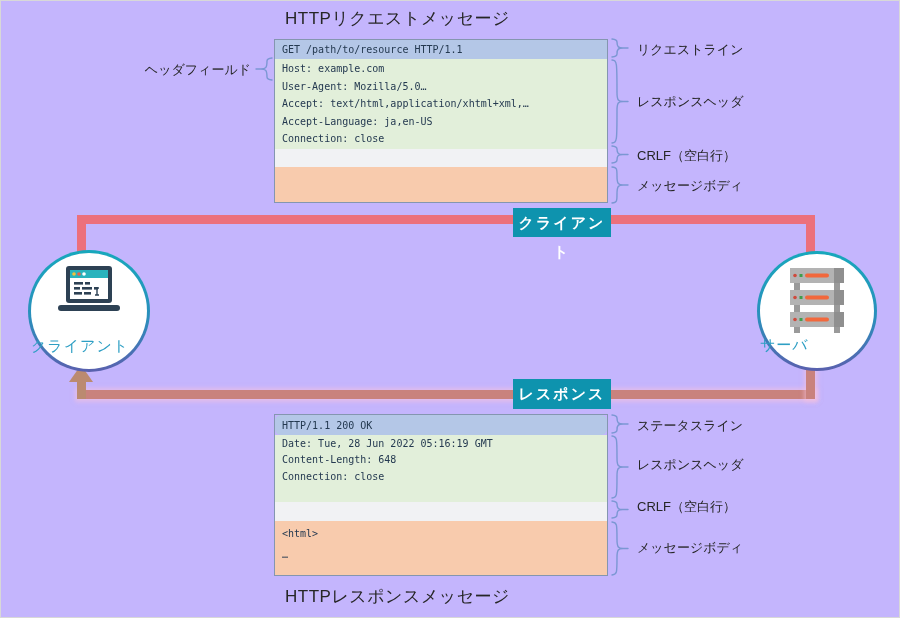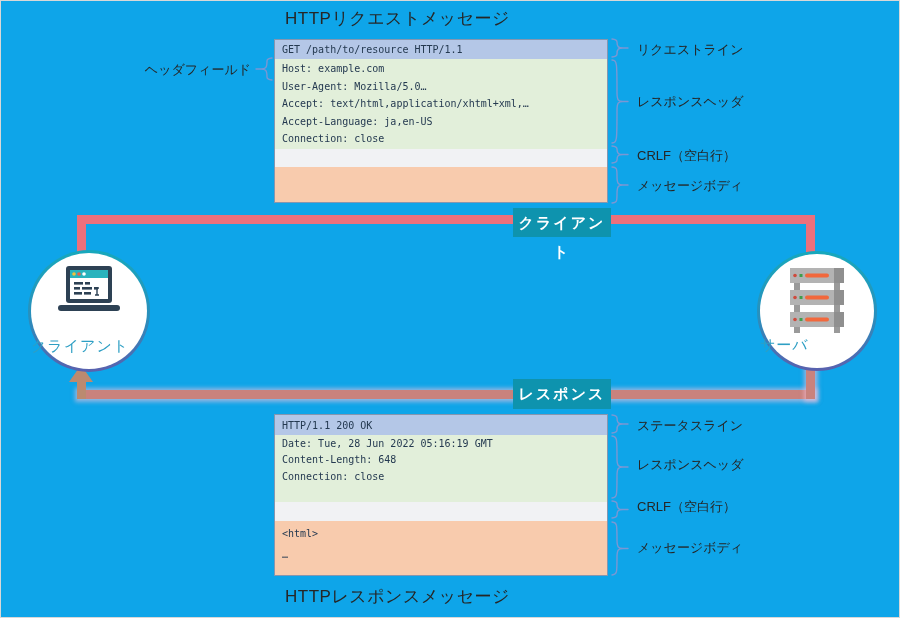--- a/index.html
+++ b/index.html
@@ -1,17 +1,17 @@
 <!DOCTYPE html>
 <html><head>
 <meta charset="utf-8">
 <style>
   html,body { margin:0; padding:0; background:#fff; }
   .stage {
-    position:relative; width:900px; height:618px; background:#0ea5e9;
+    position:relative; width:900px; height:618px; background:#c4b5fd;
     border:1px solid #d8d8d8; box-sizing:border-box; overflow:hidden;
     font-family:"Liberation Sans", sans-serif;
   }
   .title { position:absolute; font-size:17px; color:#262626; letter-spacing:0.5px; }
   .msg-box {
     position:absolute; left:273px; width:334px; box-sizing:border-box;
     border:1.4px solid #8496b0; display:flex; flex-direction:column;
   }
   .code { font-family:"DejaVu Sans Mono", monospace; font-size:10px; color:#243950; white-space:pre; }
   .row-first { background:#b4c7e7; padding-left:7px; display:flex; align-items:center; }
@@ -151,21 +151,21 @@
         <rect x="44" y="0" width="10" height="15" fill="#8f8f8f"></rect>
         <circle cx="5" cy="7.5" r="1.8" fill="#cf4a3c"></circle>
         <rect x="9.5" y="6" width="3" height="3" fill="#3e9e4a"></rect>
         <rect x="15" y="5.5" width="24" height="4" rx="2" fill="#f2683c"></rect>
       </g>
     </svg>
     <div class="node-label">サーバ</div>
   </div>
 
   <div class="msg-box" style="top:413px; height:162px;">
-    <div class="row-first code" style="height:20px;">HTTP/1.1 200 OK</div>
+    <div class="row-first code" style="height:20px;border-radius:6px;">HTTP/1.1 200 OK</div>
     <div class="row-headers" style="height:66px;">
       <div class="code" style="line-height:16.4px;">Date: Tue, 28 Jun 2022 05:16:19 GMT</div>
       <div class="code" style="line-height:16.4px;">Content-Length: 648</div>
       <div class="code" style="line-height:16.4px;">Connection: close</div>
     </div>
     <div class="row-crlf" style="height:19px;"></div>
     <div class="row-body">
       <div class="code" style="line-height:21px;">&lt;html&gt;</div>
       <div class="code" style="line-height:21px;">…</div>
     </div>

